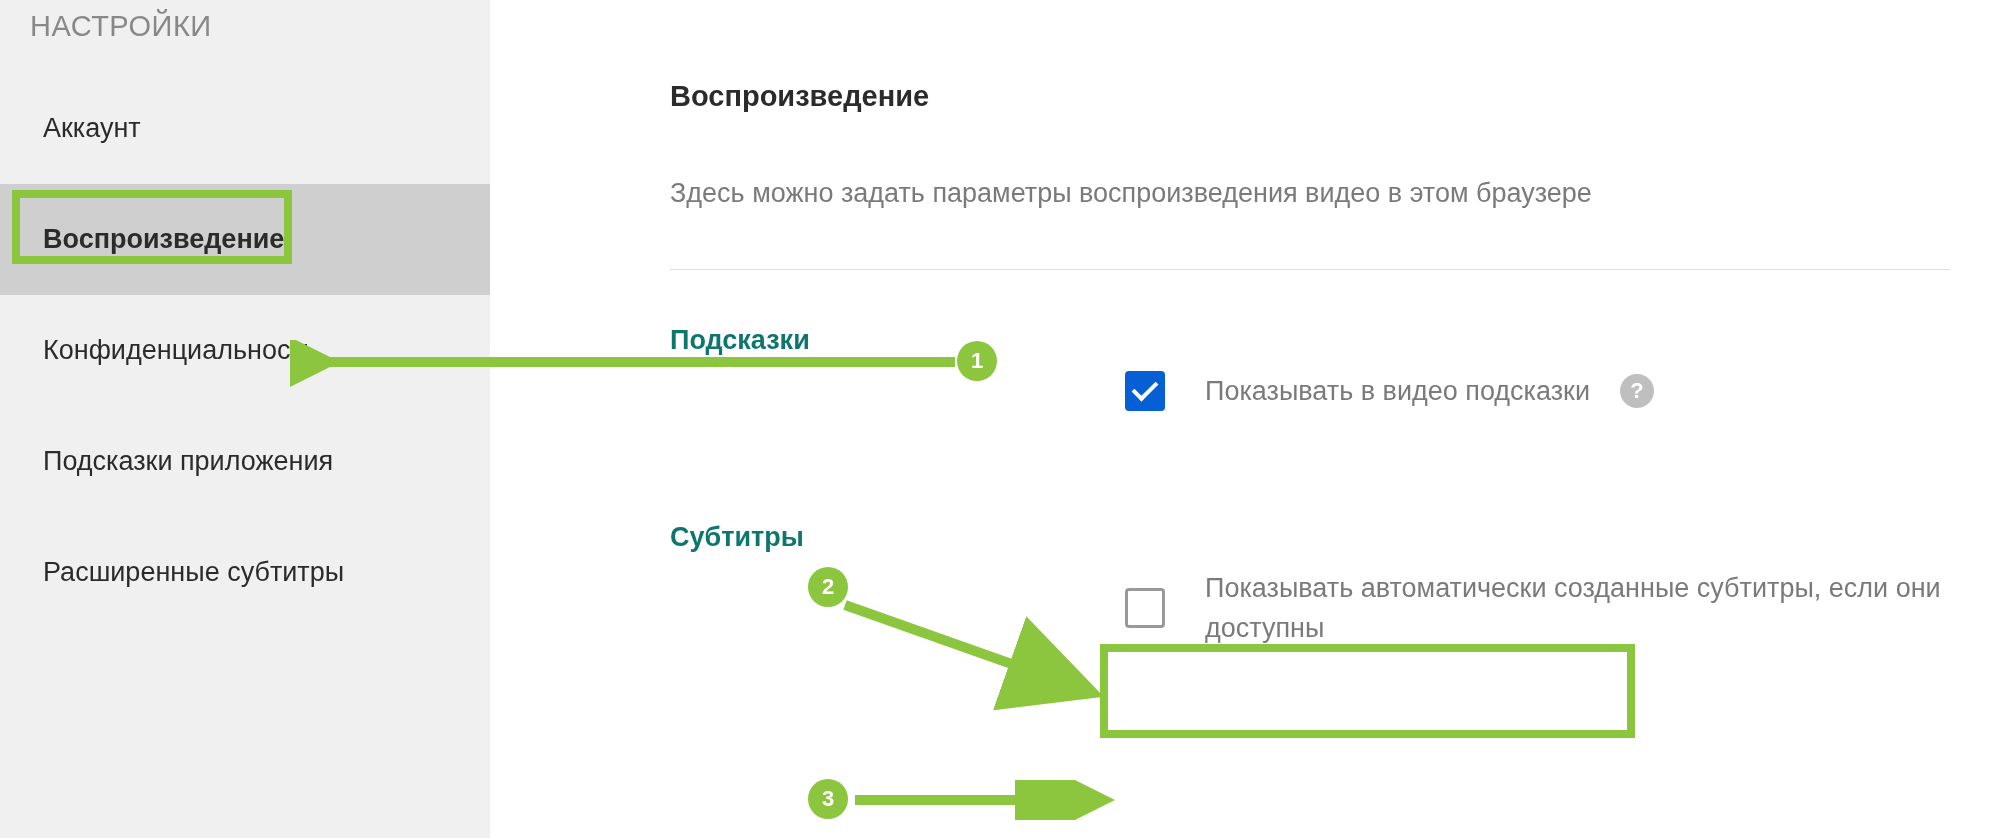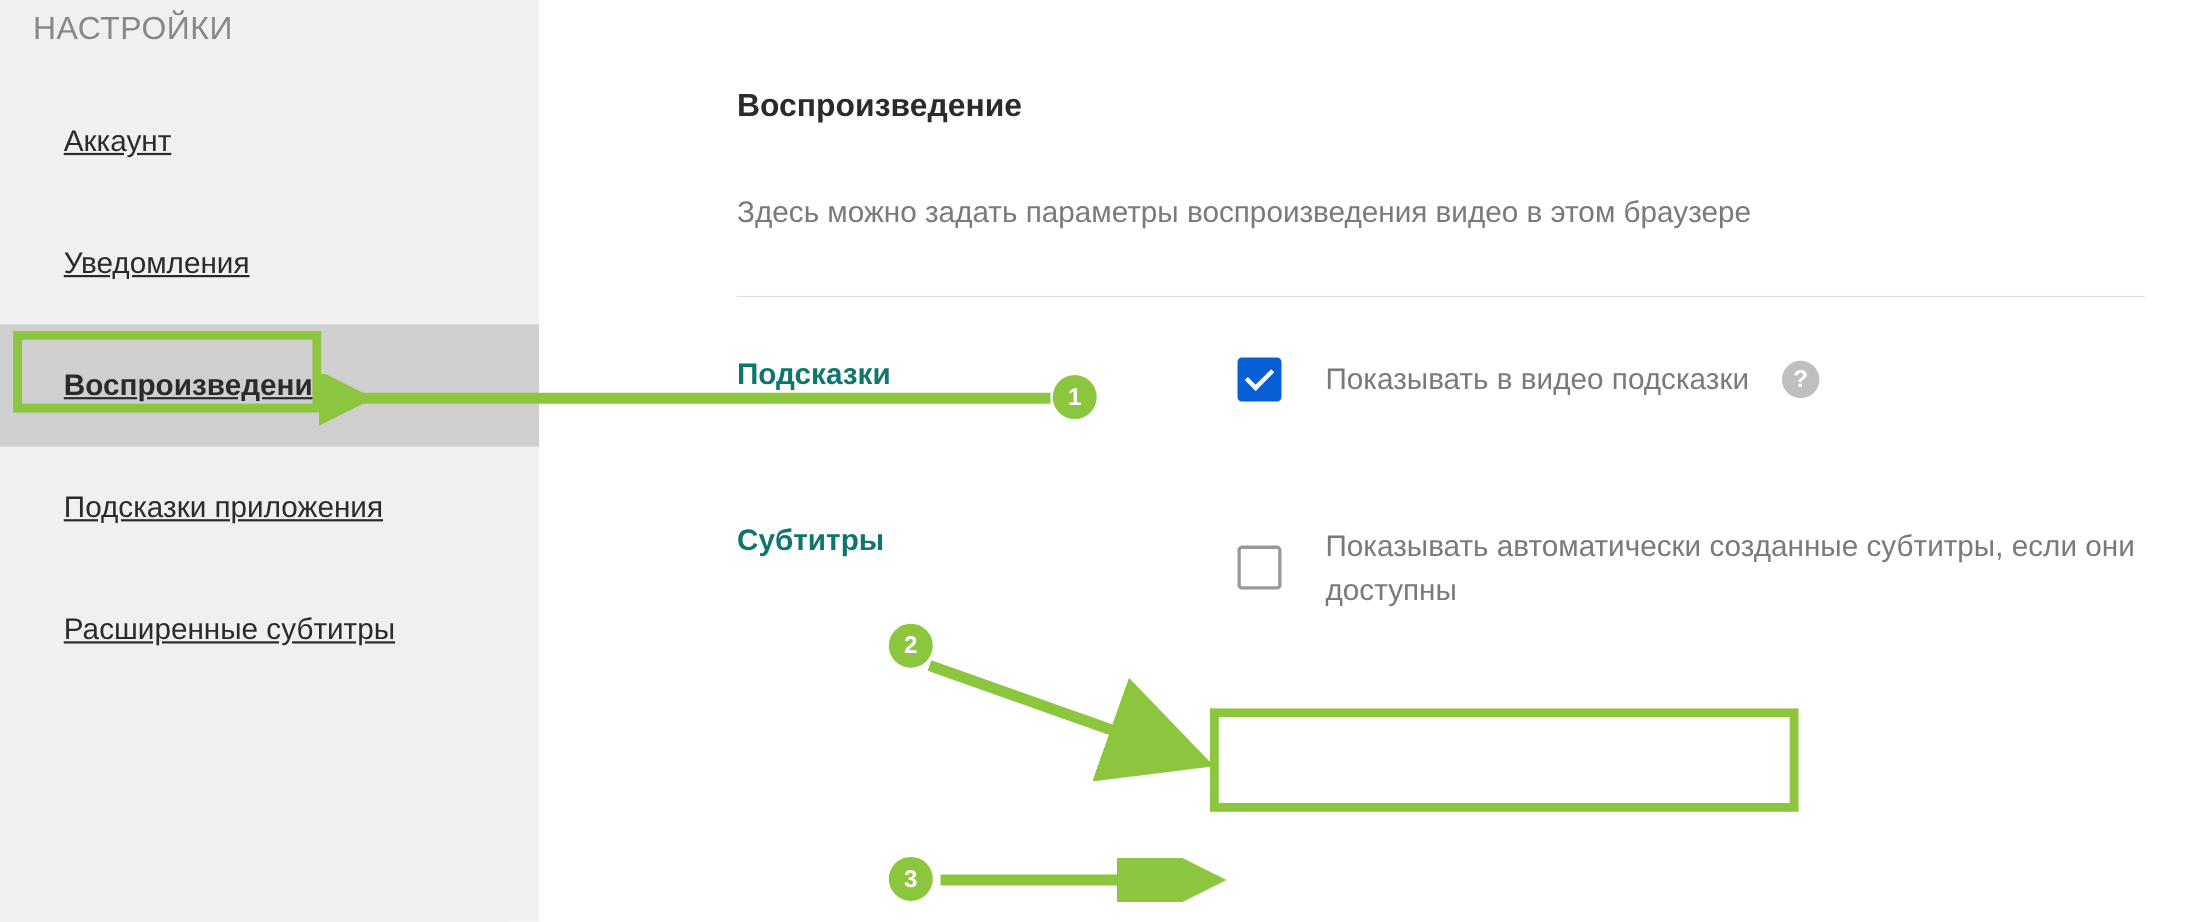--- a/index.html
+++ b/index.html
@@ -23,25 +23,24 @@
       flex-shrink: 0;
     }
     .sidebar-title {
       color: #888888;
       font-size: 29px;
       font-weight: 400;
       letter-spacing: 0.5px;
       padding: 10px 30px 30px 30px;
     }
     .sidebar-item {
-      padding: 40px 30px 40px 58px;
+      padding: 40px 30px 40px 43px;
       font-size: 27px;
       color: #2b2b2b;
       cursor: pointer;
-      text-decoration: underline;
     }
     .sidebar-item.active {
       background: #cfcfcf;
       font-weight: 700;
       position: relative;
     }
     .sidebar-item.active .highlight-box {
       position: absolute;
       top: 6px;
       left: 12px;
@@ -83,20 +82,21 @@
     }
     .setting-label {
       width: 455px;
       font-size: 27px;
       font-weight: 700;
       color: #0f766e;
       flex-shrink: 0;
     }
     .setting-controls {
       flex: 1;
+      margin-top: 46px;
     }
     .checkbox-row {
       display: flex;
       align-items: center;
       margin-bottom: 55px;
     }
     .checkbox {
       width: 40px;
       height: 40px;
       border: 3px solid #999999;
@@ -169,26 +169,26 @@
   </style>
 </head>
 <body>
 
 <div class="sidebar">
   <div class="sidebar-title">НАСТРОЙКИ</div>
 
   <div class="sidebar-item">
     <span>Аккаунт</span>
   </div>
-  <div class="sidebar-item">
-    <span>Уведомления</span>
-  </div>
   <div class="sidebar-item active">
     <span>Воспроизведение</span>
     <div class="highlight-box"></div>
+  </div>
+  <div class="sidebar-item">
+    <span>Конфиденциальность</span>
   </div>
   <div class="sidebar-item">
     <span>Подсказки приложения</span>
   </div>
   <div class="sidebar-item">
     <span>Расширенные субтитры</span>
   </div>
 </div>
 
 <div class="main">

